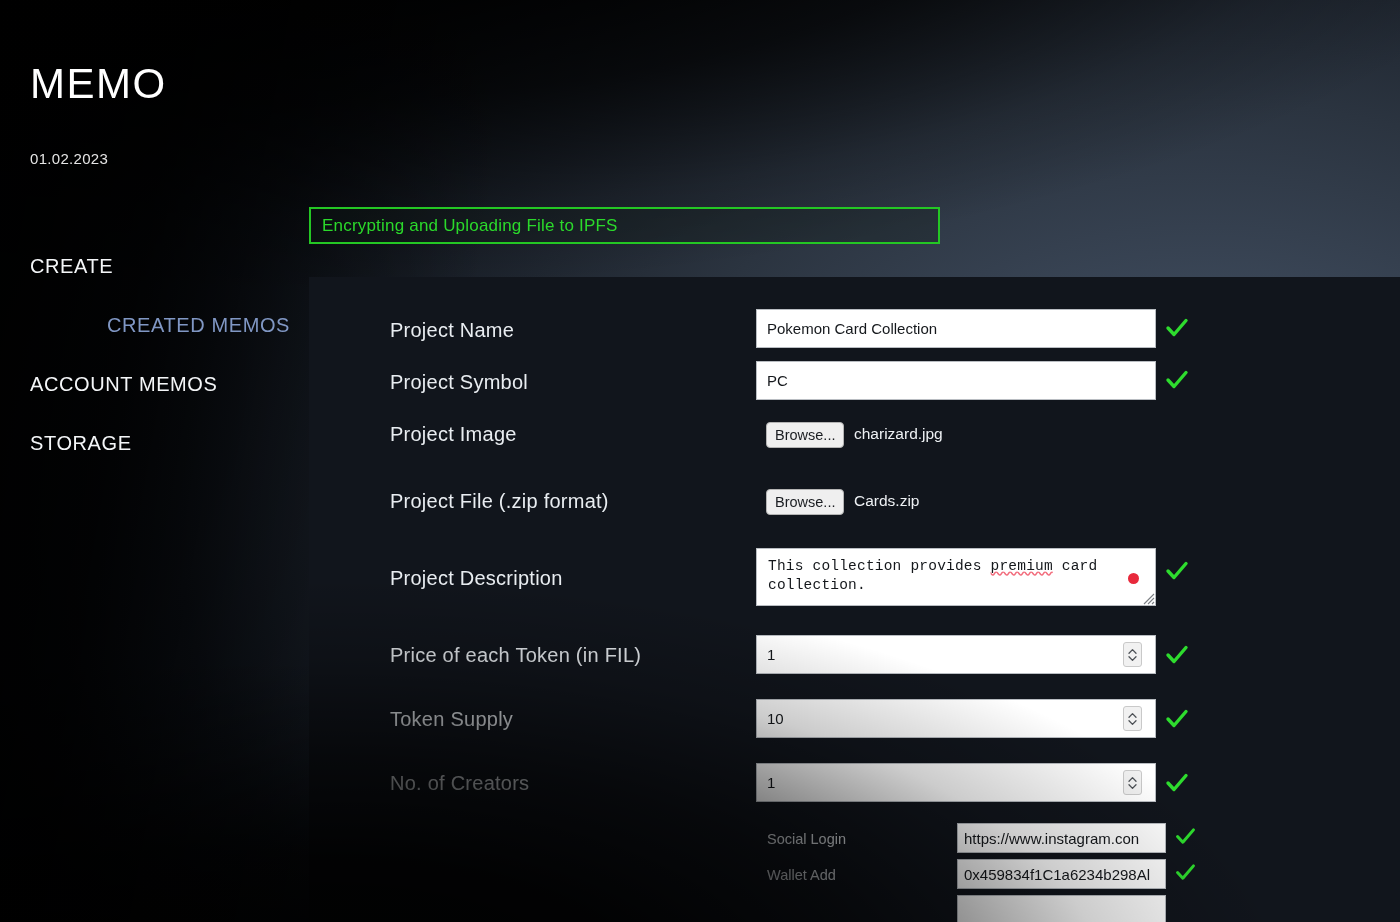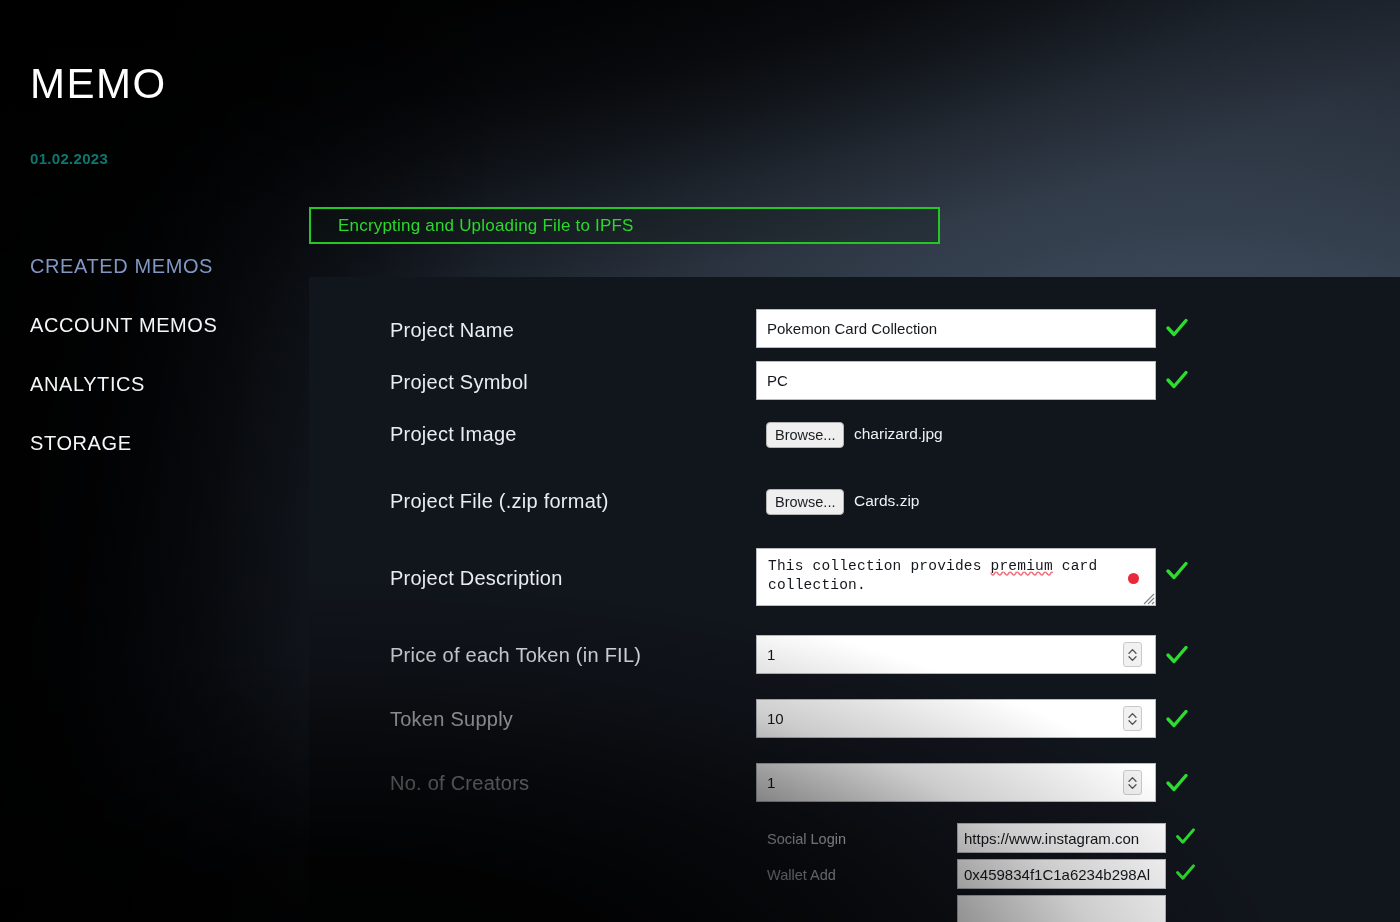--- a/index.html
+++ b/index.html
@@ -78,54 +78,54 @@
     left: 30px; top: 44px;
     font-size: 42px;
     font-weight: 400;
     letter-spacing: 1.5px;
     color: #ffffff;
   }
   .app-date {
     position: absolute;
     left: 30px; top: 134px;
     font-size: 15px;
-    font-weight: 700;
+    font-weight: 400;
     letter-spacing: 0.3px;
-    color: #0f766e;
+    color: #e5e5e5;
   }
   .nav {
     position: absolute;
     left: 30px; top: 234px;
     width: 260px;
   }
   .nav-item {
     display: block;
     font-size: 20px;
     font-weight: 400;
     letter-spacing: 0.6px;
     color: #f4f6f8;
     height: 59px;
     line-height: 32px;
     cursor: pointer;
     white-space: nowrap;
   }
-  .nav-item.active { color: #8097c4; }
+  .nav-item.active { color: #8097c4; text-align: right; }
 
   
   .status-banner {
     position: absolute;
     left: 309px; top: 207px;
     width: 631px;
     height: 37px;
     border: 2px solid #24c724;
     background: rgba(16, 26, 24, 0.30);
     color: #2bd92b;
     font-size: 17px;
     line-height: 33px;
-    padding-left: 27px;
+    padding-left: 11px;
     letter-spacing: 0.2px;
     z-index: 6;
     white-space: nowrap;
     overflow: hidden;
   }
 
   
   .form-panel {
     position: absolute;
     left: 309px; top: 277px;
@@ -354,20 +354,20 @@
 
   <div class="panel-shade"></div>
 
   <div class="status-banner">Encrypting and Uploading File to IPFS</div>
 
   <div class="sidebar">
     <div class="app-title">MEMO</div>
     <div class="app-date">01.02.2023</div>
 
     <nav class="nav">
+      <a class="nav-item">CREATE</a>
       <a class="nav-item active">CREATED MEMOS</a>
       <a class="nav-item">ACCOUNT MEMOS</a>
-      <a class="nav-item">ANALYTICS</a>
       <a class="nav-item">STORAGE</a>
     </nav>
   </div>
 
 </div>
 
 </body></html>

